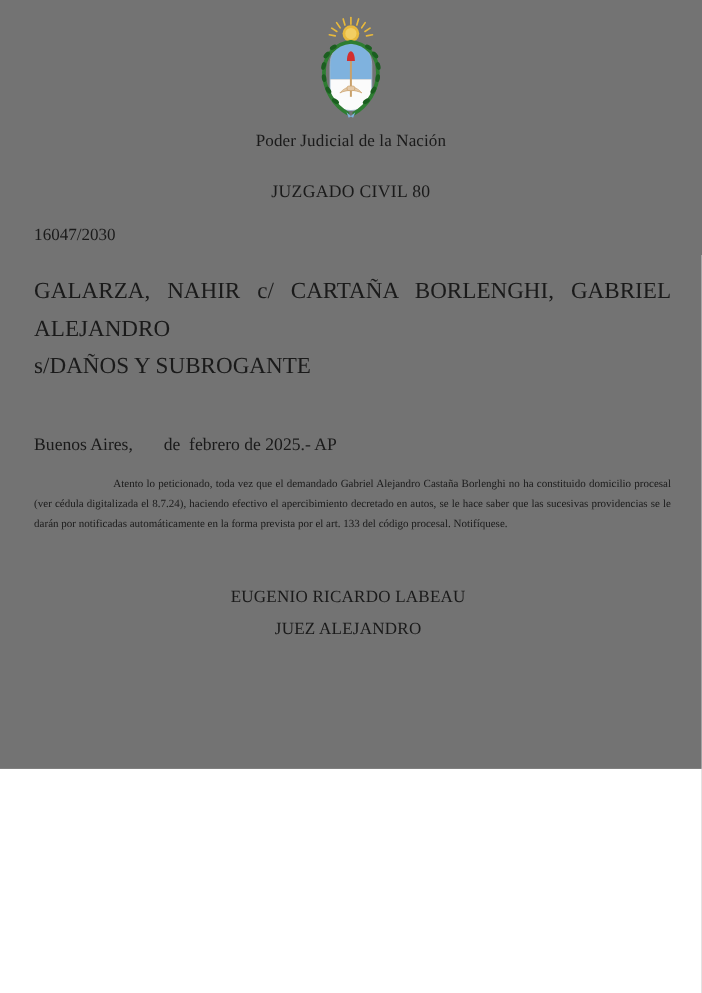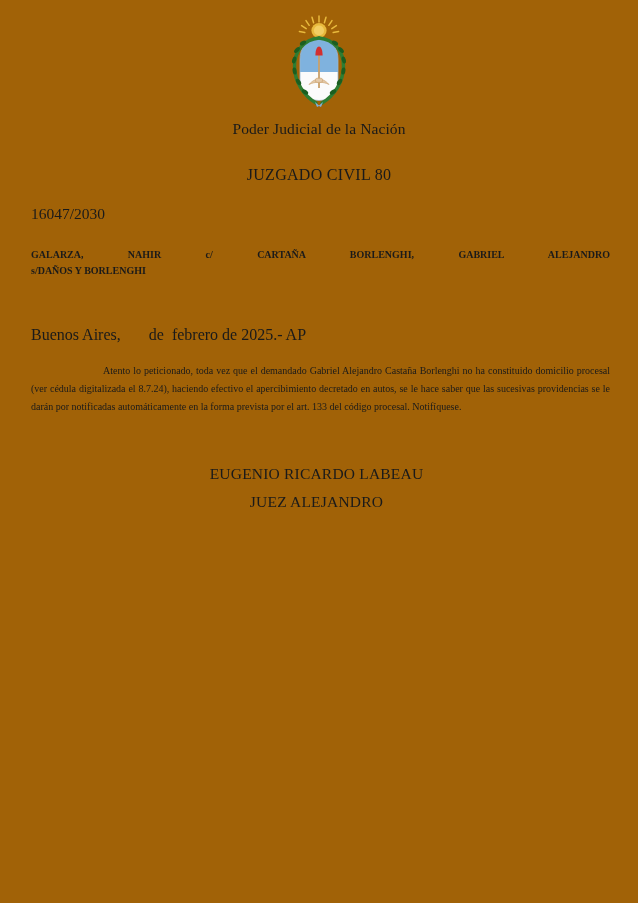--- a/index.html
+++ b/index.html
@@ -5,23 +5,23 @@
 <style>
   html, body {
     margin: 0;
     padding: 0;
     background: #ffffff;
   }
 
   .page {
     position: relative;
     width: 638px;
-    height: 903px;
+    height: 699px;
     margin: 0 auto;
-    background: #a16207;
+    background: #737373;
     overflow: hidden;
     font-family: "Liberation Serif", "DejaVu Serif", serif;
     color: #1a1a1a;
     -webkit-font-smoothing: antialiased;
   }
 
   
   .crest-wrap {
     position: absolute;
     top: 14px;
@@ -62,26 +62,25 @@
     left: 31px;
     width: 579px;
   }
 
   .case-number {
     font-size: 15.5px;
     margin: 0 0 24px 0;
   }
 
   .caption {
-    font-size: 10px;
+    font-size: 21px;
     line-height: 1.62;
     margin: 0;
     text-align: justify;
     text-justify: inter-word;
-    font-weight: bold;
   }
   .caption .cap-line-1 {
     display: block;
     text-align: justify;
     text-align-last: justify;
   }
   .caption .cap-line-2 {
     display: block;
   }
 
@@ -178,21 +177,21 @@
     <p class="court-authority">Poder Judicial de la Nación</p>
     <p class="court-name">JUZGADO CIVIL 80</p>
   </div>
 
   <div class="content">
 
     <div class="case-number">16047/2030</div>
 
     <div class="caption">
       <span class="cap-line-1">GALARZA, NAHIR c/ CARTAÑA BORLENGHI, GABRIEL ALEJANDRO</span>
-      <span class="cap-line-2">s/DAÑOS Y BORLENGHI</span>
+      <span class="cap-line-2">s/DAÑOS Y SUBROGANTE</span>
     </div>
 
     <div class="dateline">Buenos Aires,       de  febrero de 2025.- AP</div>
 
     <p class="body-paragraph">Atento lo peticionado, toda vez que el demandado Gabriel Alejandro Castaña Borlenghi no ha constituido domicilio procesal (ver cédula digitalizada el 8.7.24), haciendo efectivo el apercibimiento decretado en autos, se le hace saber que las sucesivas providencias se le darán por notificadas automáticamente en la forma prevista por el art. 133 del código procesal. Notifíquese.</p>
 
     <div class="signature-block">
       <span class="sig-line">EUGENIO RICARDO LABEAU</span>
       <span class="sig-line">JUEZ ALEJANDRO</span>
     </div>

